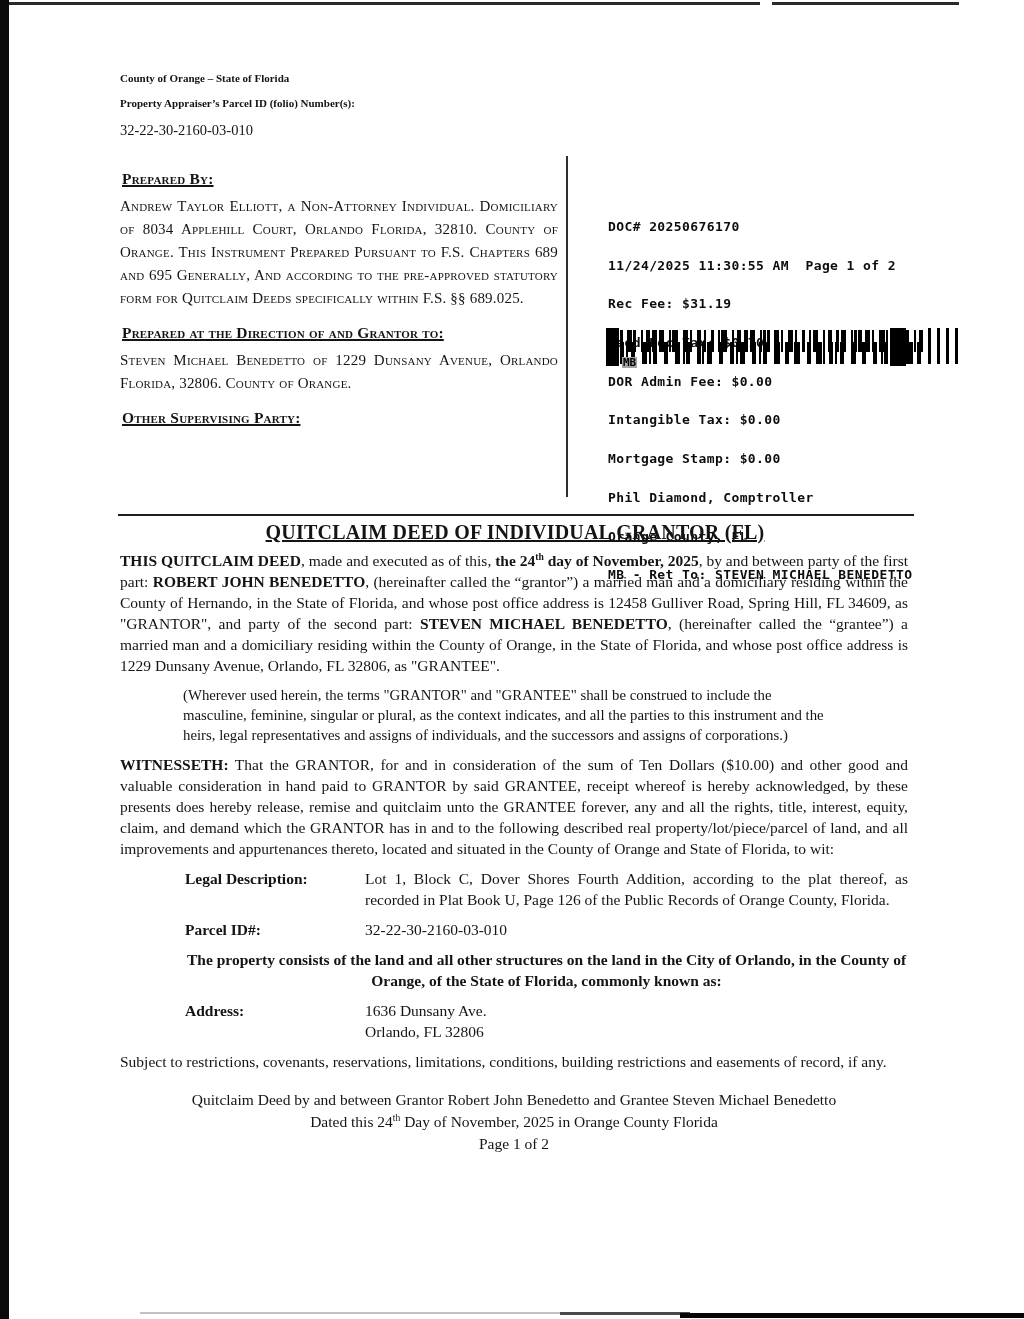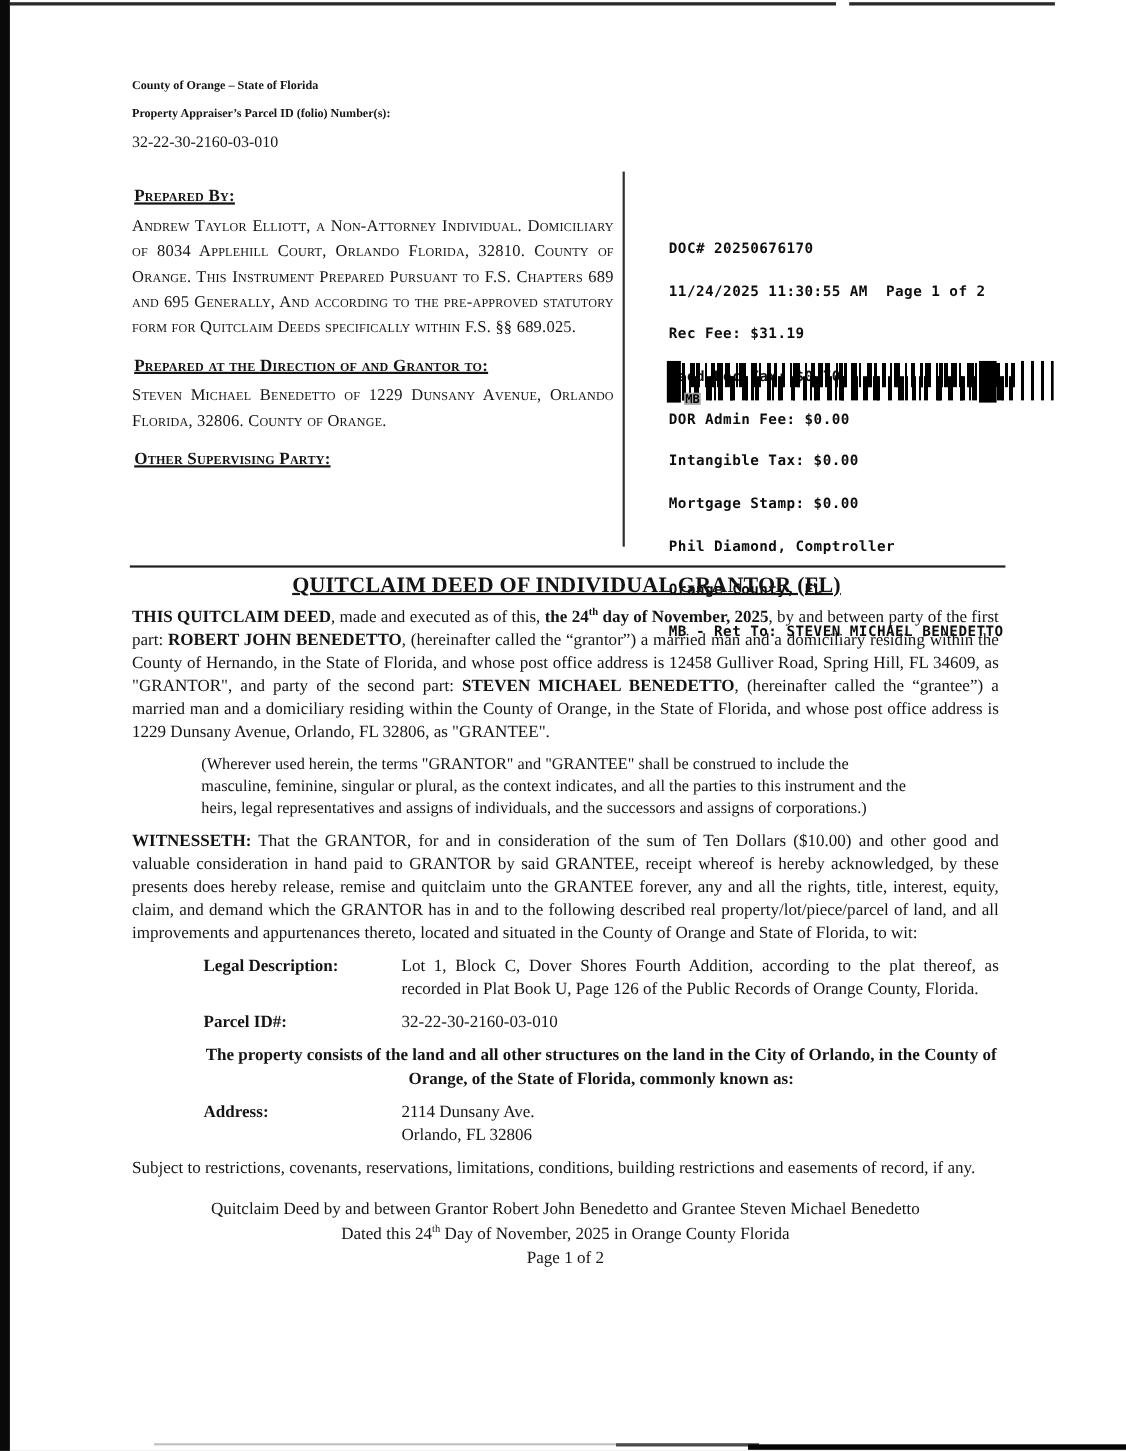--- a/index.html
+++ b/index.html
@@ -162,21 +162,21 @@
     <div class="row">
       <span class="row-label">Parcel ID#:</span>
       <span class="row-value">32-22-30-2160-03-010</span>
     </div>
 
     <p class="para bold-ind">The property consists of the land and all other structures on the land in the City of Orlando, in the County of Orange, of the State of Florida, commonly known as:</p>
 
     <div class="row">
       <span class="row-label">Address:</span>
       <span class="row-value">
-        <span>2114 Dunsany Ave.</span><br>
+        <span>1636 Dunsany Ave.</span><br>
         <span>Orlando, FL 32806</span>
       </span>
     </div>
 
     <p class="para justify">Subject to restrictions, covenants, reservations, limitations, conditions, building restrictions and easements of record, if any.</p>
 
 
     <div class="footer">
       <div>Quitclaim Deed by and between Grantor Robert John Benedetto and Grantee Steven Michael Benedetto</div>
       <div><span>Dated this 24</span><span class="sup">th</span><span> Day of November, 2025 in Orange County Florida</span></div>

